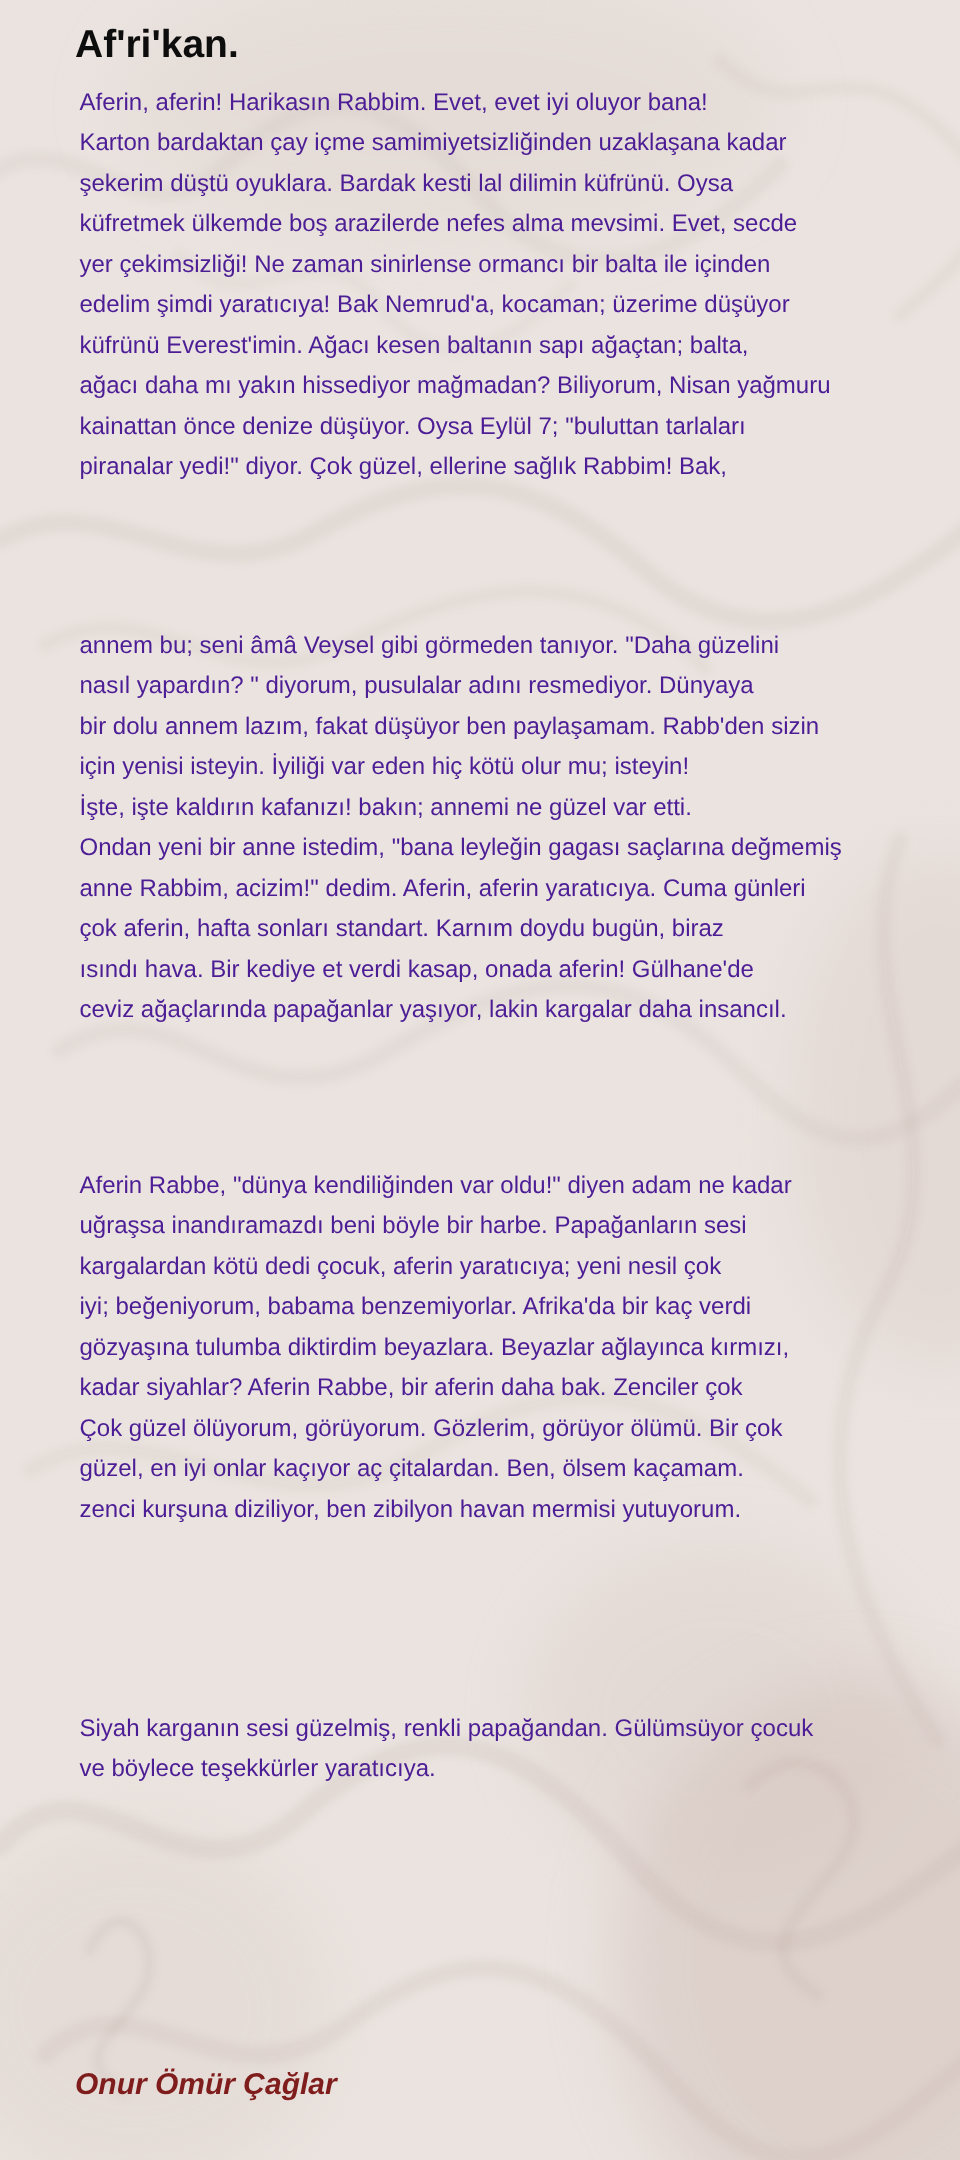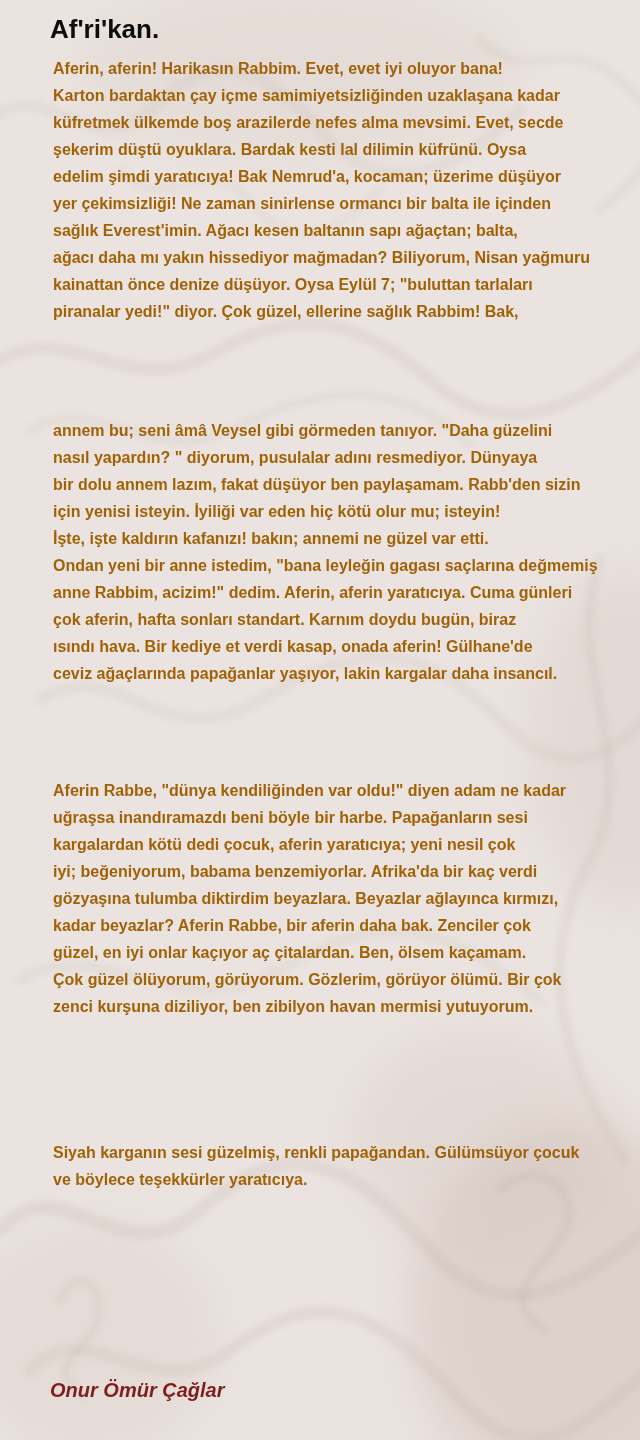--- a/index.html
+++ b/index.html
@@ -39,22 +39,22 @@
     letter-spacing: 0px;
   }
   .stanza {
     position: absolute;
     left: 53px;
     width: 560px;
   }
   .stanza .line {
     font-size: 16px;
     line-height: 27px;
-    font-weight: bold;
-    color: #a16207;
+    font-weight: normal;
+    color: #4c1d95;
     white-space: nowrap;
   }
   #stanza-0 { top: 55px; }
   #stanza-1 { top: 417px; }
   #stanza-2 { top: 777px; }
   #stanza-3 { top: 1139px; }
   .poem-author {
     position: absolute;
     top: 1377px;
     left: 50px;
@@ -99,25 +99,25 @@
     <path d="M120,170 C160,220 210,150 250,200 S330,240 380,190" stroke-width="8" opacity="0.07"></path>
   </g>
 </svg>
 
 <main class="page">
   <h1 class="poem-title">Af'ri'kan.</h1>
 
   <section class="stanza" id="stanza-0">
       <div class="line">Aferin, aferin! Harikasın Rabbim. Evet, evet iyi oluyor bana!</div>
       <div class="line">Karton bardaktan çay içme samimiyetsizliğinden uzaklaşana kadar</div>
+      <div class="line">şekerim düştü oyuklara. Bardak kesti lal dilimin küfrünü. Oysa</div>
       <div class="line">küfretmek ülkemde boş arazilerde nefes alma mevsimi. Evet, secde</div>
-      <div class="line">şekerim düştü oyuklara. Bardak kesti lal dilimin küfrünü. Oysa</div>
+      <div class="line">yer çekimsizliği! Ne zaman sinirlense ormancı bir balta ile içinden</div>
       <div class="line">edelim şimdi yaratıcıya! Bak Nemrud'a, kocaman; üzerime düşüyor</div>
-      <div class="line">yer çekimsizliği! Ne zaman sinirlense ormancı bir balta ile içinden</div>
-      <div class="line">sağlık Everest'imin. Ağacı kesen baltanın sapı ağaçtan; balta,</div>
+      <div class="line">küfrünü Everest'imin. Ağacı kesen baltanın sapı ağaçtan; balta,</div>
       <div class="line">ağacı daha mı yakın hissediyor mağmadan? Biliyorum, Nisan yağmuru</div>
       <div class="line">kainattan önce denize düşüyor. Oysa Eylül 7; "buluttan tarlaları</div>
       <div class="line">piranalar yedi!" diyor. Çok güzel, ellerine sağlık Rabbim! Bak,</div>
     </section>
   <section class="stanza" id="stanza-1">
       <div class="line">annem bu; seni âmâ Veysel gibi görmeden tanıyor. "Daha güzelini</div>
       <div class="line">nasıl yapardın? " diyorum, pusulalar adını resmediyor. Dünyaya</div>
       <div class="line">bir dolu annem lazım, fakat düşüyor ben paylaşamam. Rabb'den sizin</div>
       <div class="line">için yenisi isteyin. İyiliği var eden hiç kötü olur mu; isteyin!</div>
       <div class="line">İşte, işte kaldırın kafanızı! bakın; annemi ne güzel var etti.</div>
@@ -126,23 +126,23 @@
       <div class="line">çok aferin, hafta sonları standart. Karnım doydu bugün, biraz</div>
       <div class="line">ısındı hava. Bir kediye et verdi kasap, onada aferin! Gülhane'de</div>
       <div class="line">ceviz ağaçlarında papağanlar yaşıyor, lakin kargalar daha insancıl.</div>
     </section>
   <section class="stanza" id="stanza-2">
       <div class="line">Aferin Rabbe, "dünya kendiliğinden var oldu!" diyen adam ne kadar</div>
       <div class="line">uğraşsa inandıramazdı beni böyle bir harbe. Papağanların sesi</div>
       <div class="line">kargalardan kötü dedi çocuk, aferin yaratıcıya; yeni nesil çok</div>
       <div class="line">iyi; beğeniyorum, babama benzemiyorlar. Afrika'da bir kaç verdi</div>
       <div class="line">gözyaşına tulumba diktirdim beyazlara. Beyazlar ağlayınca kırmızı,</div>
-      <div class="line">kadar beyazlar? Aferin Rabbe, bir aferin daha bak. Zenciler çok</div>
+      <div class="line">kadar siyahlar? Aferin Rabbe, bir aferin daha bak. Zenciler çok</div>
+      <div class="line">Çok güzel ölüyorum, görüyorum. Gözlerim, görüyor ölümü. Bir çok</div>
       <div class="line">güzel, en iyi onlar kaçıyor aç çitalardan. Ben, ölsem kaçamam.</div>
-      <div class="line">Çok güzel ölüyorum, görüyorum. Gözlerim, görüyor ölümü. Bir çok</div>
       <div class="line">zenci kurşuna diziliyor, ben zibilyon havan mermisi yutuyorum.</div>
     </section>
   <section class="stanza" id="stanza-3">
       <div class="line">Siyah karganın sesi güzelmiş, renkli papağandan. Gülümsüyor çocuk</div>
       <div class="line">ve böylece teşekkürler yaratıcıya.</div>
     </section>
 
   <div class="poem-author">Onur Ömür Çağlar</div>
 </main>
 

